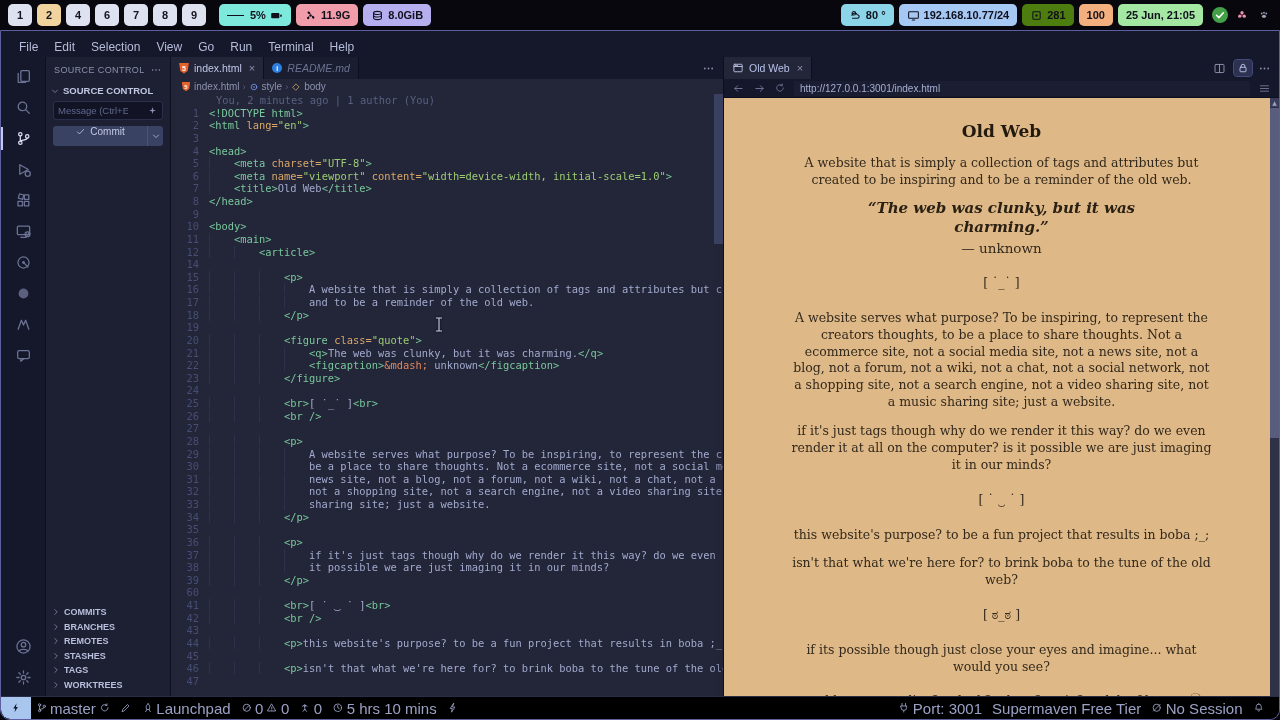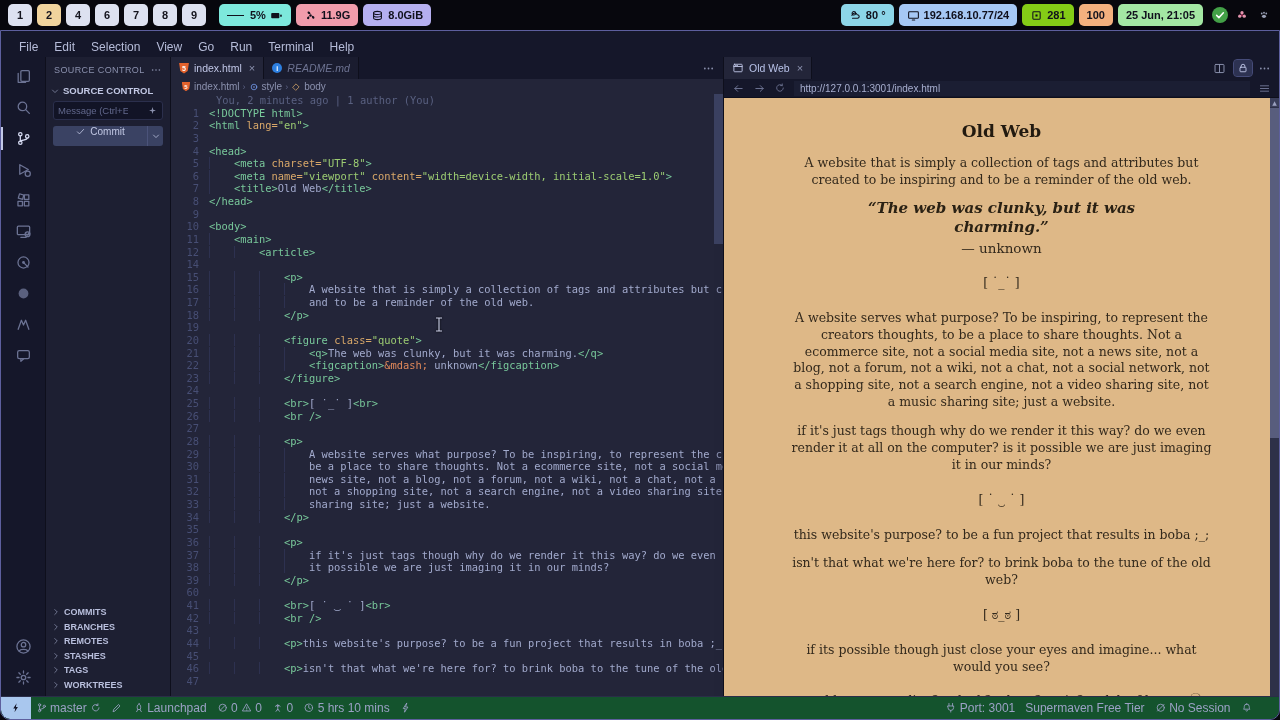--- a/index.html
+++ b/index.html
@@ -98,21 +98,21 @@
   .pv-p{margin:12px auto 0;width:96%;}
   .pv-quote{margin:10px auto 0;width:82%;font-style:italic;font-size:15px;line-height:1.3;font-weight:bold;color:#2a2114;}
   .pv-cite{margin-top:1px;font-size:13.5px;}
   .pv-kao{margin:18px 0;}
   .skull{font-size:19px;vertical-align:-2px;margin-left:4px;}
   .pv-scroll{position:absolute;top:0;right:0;bottom:0;width:9px;background:#2e3148;}
   .pv-thumb{position:absolute;top:10px;right:0;width:9px;height:330px;background:#585d7d;}
   .pv-arrow{position:absolute;top:0;right:0;width:9px;height:9px;background:#3a3e5a;color:#9aa0bf;font-size:6px;line-height:9px;text-align:center;}
 
   
-  .statusbar{height:23px;flex:none;background:#14532d;border-top:1px solid #2a2d48;display:flex;align-items:center;font-size:12px;color:#9ba1c5;padding-right:22px;}
+  .statusbar{height:23px;flex:none;background:#000000;border-top:1px solid #2a2d48;display:flex;align-items:center;font-size:15px;color:#9ba1c5;padding-right:10px;}
   .sb-item{display:flex;align-items:center;gap:3px;padding:0 5px;height:100%;cursor:pointer;}
   .sb-item .ic{width:11.5px;height:11.5px;}
   .sb-chip{background:#a9c7ee;color:#15172a;padding:0 9px;border-radius:0 0 0 9px;}
   .sb-spacer{flex:1;}
 
   .mousecursor{position:absolute;left:434px;top:317px;width:10px;height:15px;color:#cdd2ea;filter:drop-shadow(0 0 1px #000);pointer-events:none;z-index:50;}
 </style>
 </head>
 <body>
 
@@ -162,21 +162,21 @@
           </svg>
           <span>80 °</span>
         </div>
         <div class="badge" style="background: rgb(166, 200, 245);">
           <svg viewBox="0 0 16 16" class="ic">
             <rect x="2" y="3.5" width="12" height="8" rx="1"></rect>
             <path d="M6.5 13.5h3"></path>
           </svg>
           <span>192.168.10.77/24</span>
         </div>
-        <div class="badge" style="background: #84cc16; justify-content: center;">
+        <div class="badge" style="background: #4d7c0f; justify-content: center;">
           <svg viewBox="0 0 16 16" class="ic">
             <rect x="3.5" y="3.5" width="9" height="9" rx="1"></rect>
             <rect x="6.7" y="6.7" width="2.6" height="2.6" fill="currentColor" stroke="none"></rect>
           </svg>
           <span>281</span>
         </div>
         <div class="badge" style="background: rgb(243, 176, 126);">
           <span>100</span>
         </div>
         <div class="badge" style="background: rgb(163, 231, 163);">

